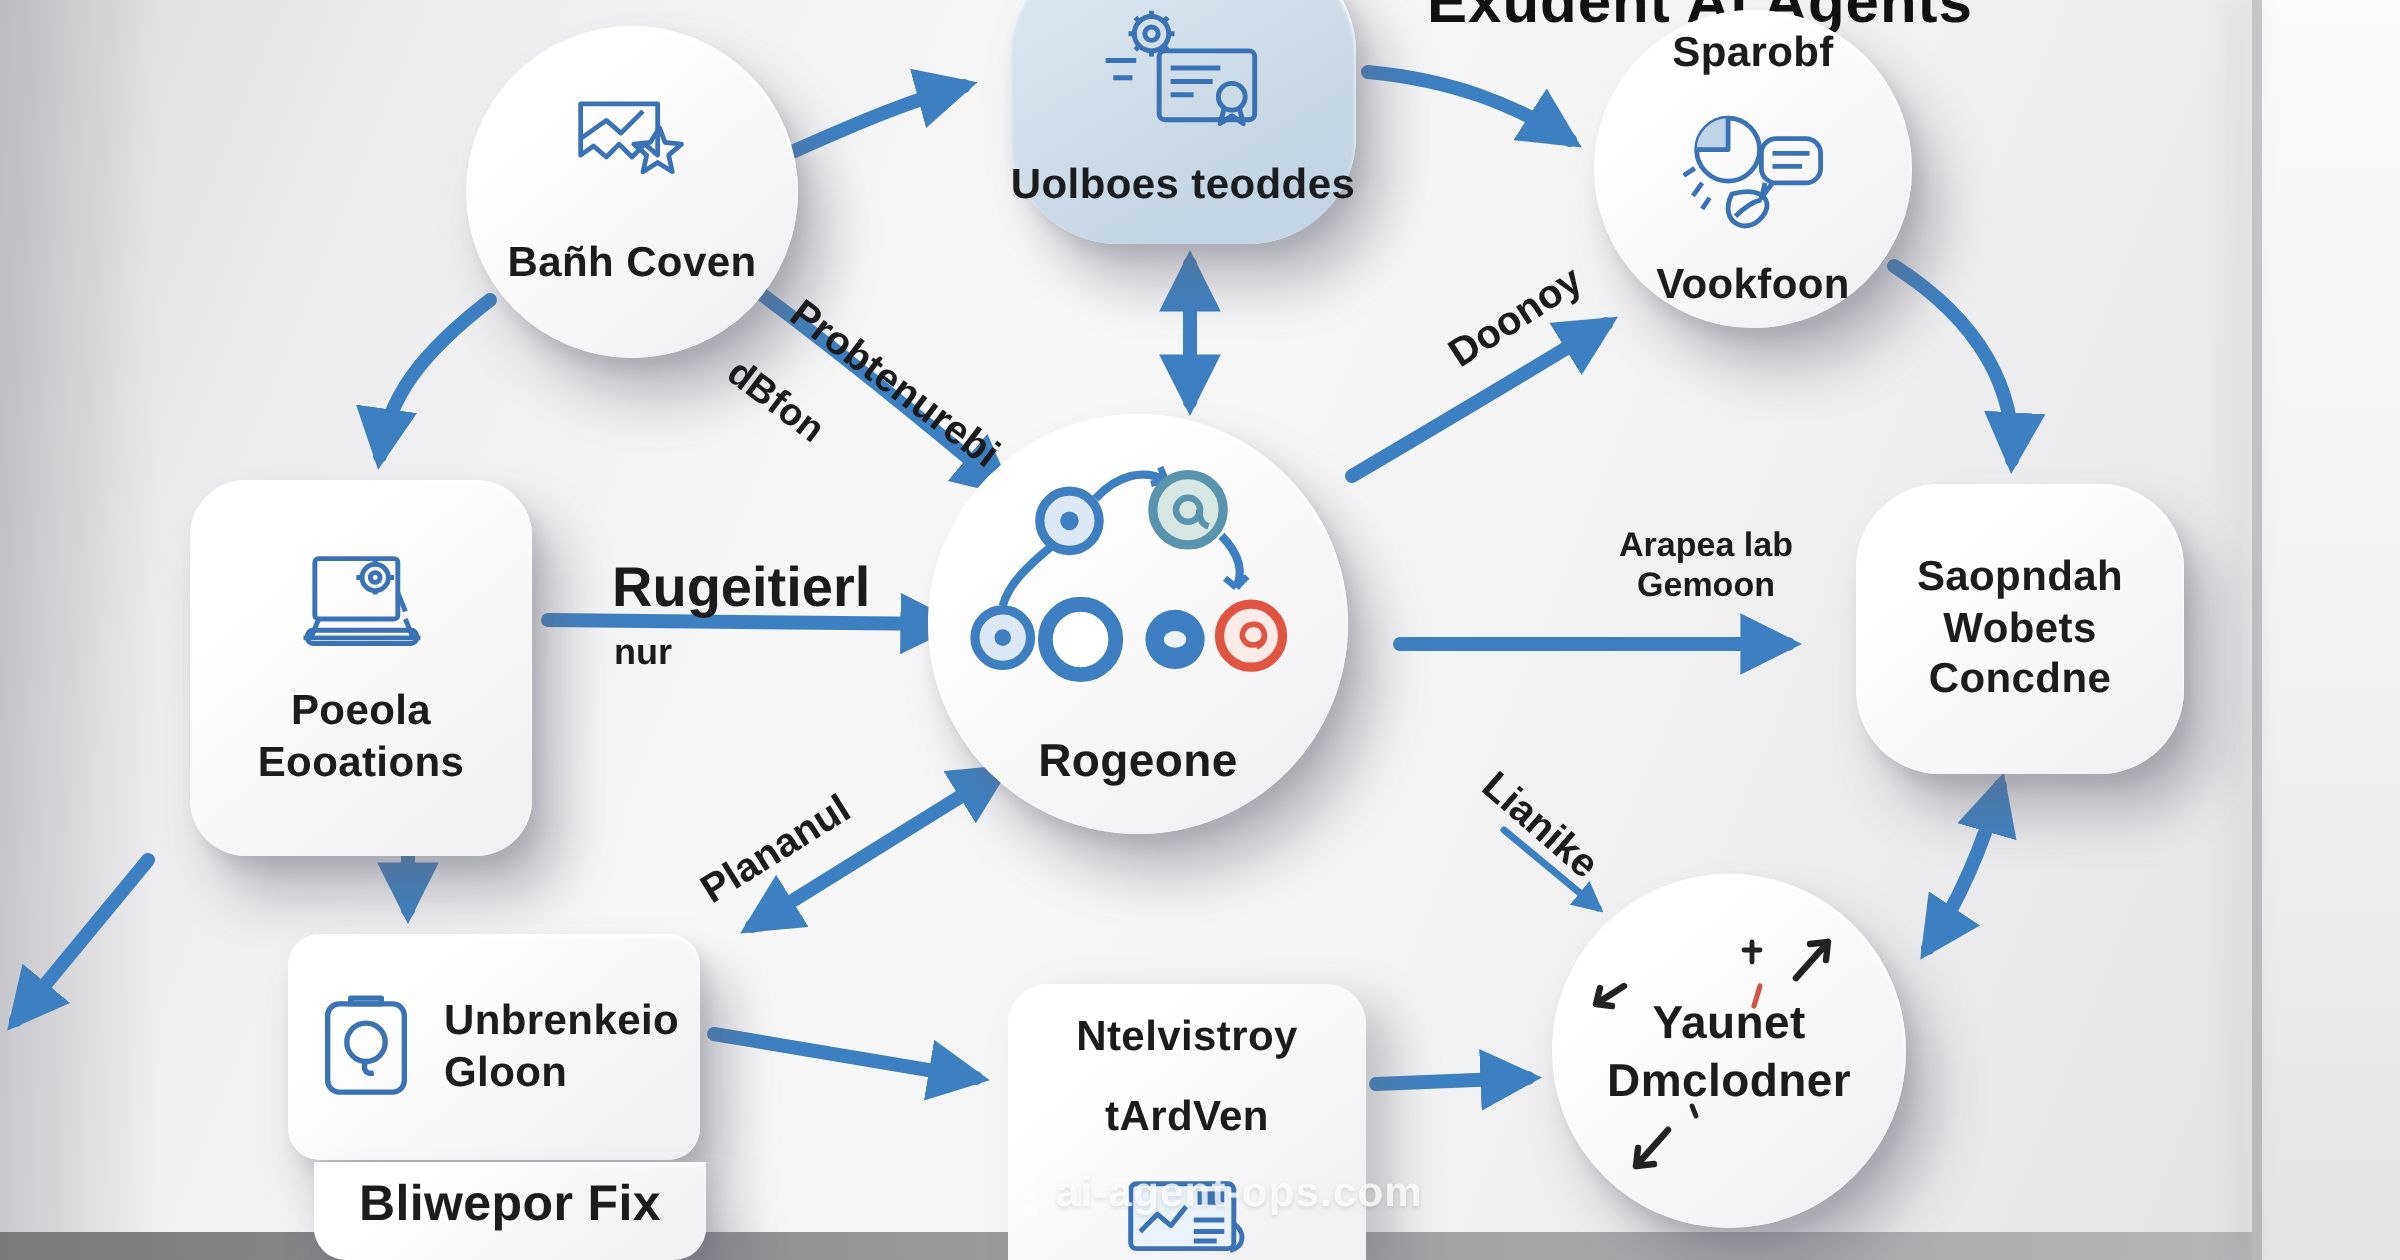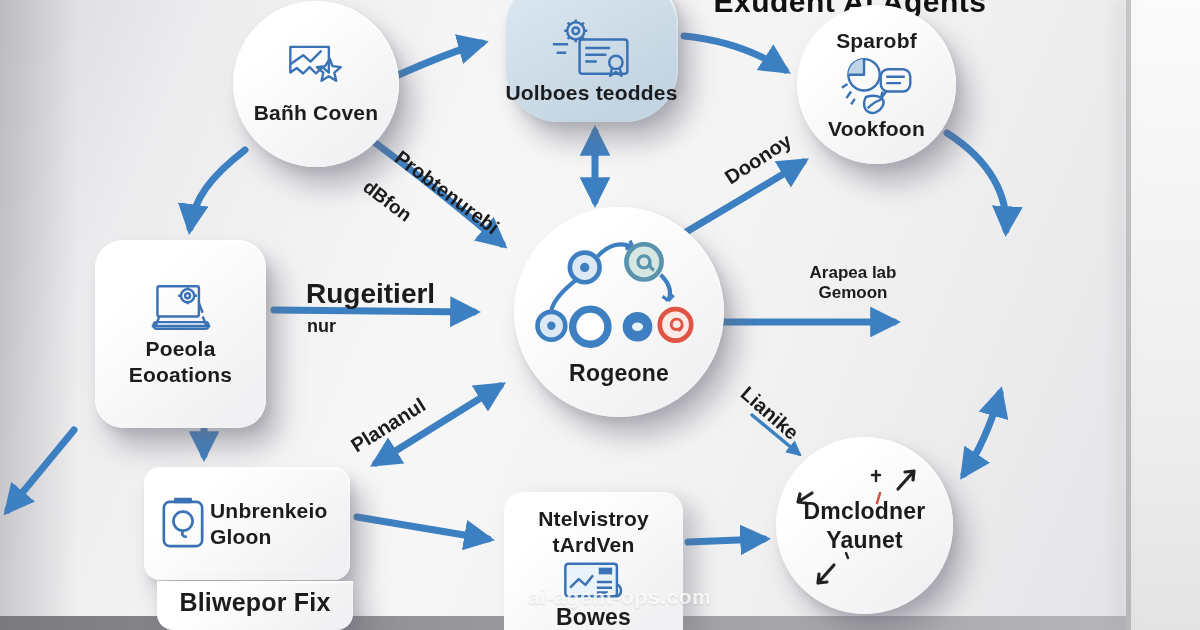--- a/index.html
+++ b/index.html
@@ -15,35 +15,35 @@
     background:linear-gradient(90deg,#7b7b7e,#98989b 40%,#ababae 75%,#b9b9bc); }
   .right-edge { position:absolute; left:1126px; top:0; width:5px; height:630px;
     background:linear-gradient(180deg,#c6c6c9,#b8b8bb); box-shadow:-8px 0 14px rgba(120,120,128,.25); }
   .right-panel { position:absolute; left:1131px; top:0; width:69px; height:630px;
     background:linear-gradient(180deg,#fbfbfc,#ededee 70%,#e4e4e6); }
 
   
   .node { position:absolute; display:flex; flex-direction:column; align-items:center; justify-content:center;
     background:linear-gradient(140deg,#ffffff 25%,#f1f1f3 85%);
     box-shadow:14px 20px 26px rgba(105,105,118,.42), 4px 6px 8px rgba(105,105,118,.18), inset 0 2px 2px #fff;
-    color:#1c1c1e; text-align:center; }
+    color:#1c1c1e; text-align:center;gap:14px; }
   .circle { border-radius:50%; }
   .node .lbl { font-size:21px; font-weight:600; letter-spacing:.2px; line-height:1.22; }
   .icon { display:flex; align-items:center; justify-content:center; }
 
-  #node-top-left   { left:233px; top:1px;  width:166px; height:166px; }
+  #node-top-left   { left:233px; top:13px;  width:166px; height:166px; }
   #node-top-left .lbl { margin-top:6px; }
   #node-top-center { left:505px; top:-28px; width:173px; height:150px; border-radius:54px;
     background:linear-gradient(150deg,#d9e5ee 15%,#c3d5e2 80%); justify-content:flex-end; padding-bottom:16px; }
   #node-top-right  { left:797px; top:5px;   width:159px; height:159px; }
   #node-mid-left   { left:95px;  top:240px; width:171px; height:188px; border-radius:28px; }
-  #node-center     { left:514px; top:207px; width:210px; height:210px; }
+  #node-center     { left:464px; top:207px; width:210px; height:210px; }
   #node-mid-right  { left:928px; top:242px; width:164px; height:145px; border-radius:42px; }
   #node-bottom-left{ left:144px; top:467px; width:206px; height:113px; border-radius:16px;
-    flex-direction:row; gap:4px; justify-content:flex-start; padding-left:16px; text-align:left; }
+    flex-direction:row; gap:16px; justify-content:flex-start; padding-left:16px; text-align:left; }
   #bar-bliwepor    { left:157px; top:581px; width:196px; height:49px; border-radius:0 0 16px 16px;
     justify-content:flex-start; padding-top:6px; }
   #bar-bliwepor .lbl { font-size:25px; }
   #node-bottom-center{ left:504px; top:492px; width:179px; height:138px; border-radius:20px 20px 0 0;
     justify-content:flex-start; padding-top:14px; box-shadow:14px 10px 22px rgba(105,105,118,.35); }
   #node-bottom-right { left:776px; top:437px; width:177px; height:177px; }
 
   .two-line { display:flex; flex-direction:column; }
 
   
@@ -191,20 +191,26 @@
         <circle cx="64" cy="96" r="19" fill="#ffffff" stroke="#3d7fc0" stroke-width="8"></circle>
         <circle cx="115" cy="96" r="16" fill="#3d7fc0"></circle>
         <ellipse cx="115" cy="96" rx="6" ry="4.5" fill="#eaf2fa"></ellipse>
         <circle cx="156" cy="94" r="17" fill="#fbeae6" stroke="#e05443" stroke-width="5"></circle>
         <path d="M162,90 c-2,-3 -8,-3 -10,1 -2,4 1,8 5,8 4,0 7,-3 6,-7 z M163,92 c1,4 -1,7 -4,8" stroke="#e05443" stroke-width="3" fill="none"></path>
       </svg>
     </span>
     <span class="lbl" style="font-size:23px;">Rogeone</span>
   </div>
 
+  <div class="node" id="node-mid-right">
+    <span class="two-line">
+      <span class="lbl">Saopndah</span>
+      <span class="lbl">Wobets Concdne</span>
+    </span>
+  </div>
 
   <div class="node" id="node-bottom-left">
     <span class="icon">
       <svg width="46" height="56" viewBox="0 0 48 58" stroke="#3a72b5" stroke-width="2.8" fill="none" stroke-linejoin="round">
         <rect x="4" y="6" width="40" height="46" rx="6"></rect>
         <path d="M16,6 h16 v-3 h-16 z"></path>
         <circle cx="24" cy="26" r="10"></circle>
         <path d="M24,36 c-2,4 0,7 4,6"></path>
       </svg>
     </span>
@@ -240,22 +246,22 @@
           <path d="M122,52 l16,-18 M138,34 l-9,1 M138,34 l-1,9" stroke-width="3.2"></path>
           <path d="M100,34 v10 M96,38 h8" stroke-width="2.4"></path>
           <path d="M36,56 l-14,9 M22,65 l8,1 M22,65 l2,-8" stroke-width="3.2"></path>
           <path d="M58,128 l-16,18 M42,146 l9,-1 M42,146 l1,-9" stroke-width="3.2"></path>
         </g>
         <path d="M104,56 l-3,10" stroke="#d05548" stroke-width="2.6"></path>
         <path d="M70,116 l2,5" stroke="#222" stroke-width="2.4"></path>
       </svg>
     </span>
     <span class="two-line" style="z-index:2;">
+      <span class="lbl" style="font-size:23px;">Yaunet</span>
       <span class="lbl" style="font-size:23px;">Dmclodner</span>
-      <span class="lbl" style="font-size:23px;">Yaunet</span>
     </span>
   </div>
 
   <span class="edge-lbl" id="lbl-tlc-1">Probtenurebi</span>
   <span class="edge-lbl" id="lbl-tlc-2">dBfon</span>
   <span class="edge-lbl" id="lbl-mlc-1">Rugeitierl</span>
   <span class="edge-lbl" id="lbl-mlc-2">nur</span>
   <span class="edge-lbl" id="lbl-ctr">Doonoy</span>
   <span class="edge-lbl" id="lbl-cmr">
     <span>Arapea lab</span><br>

